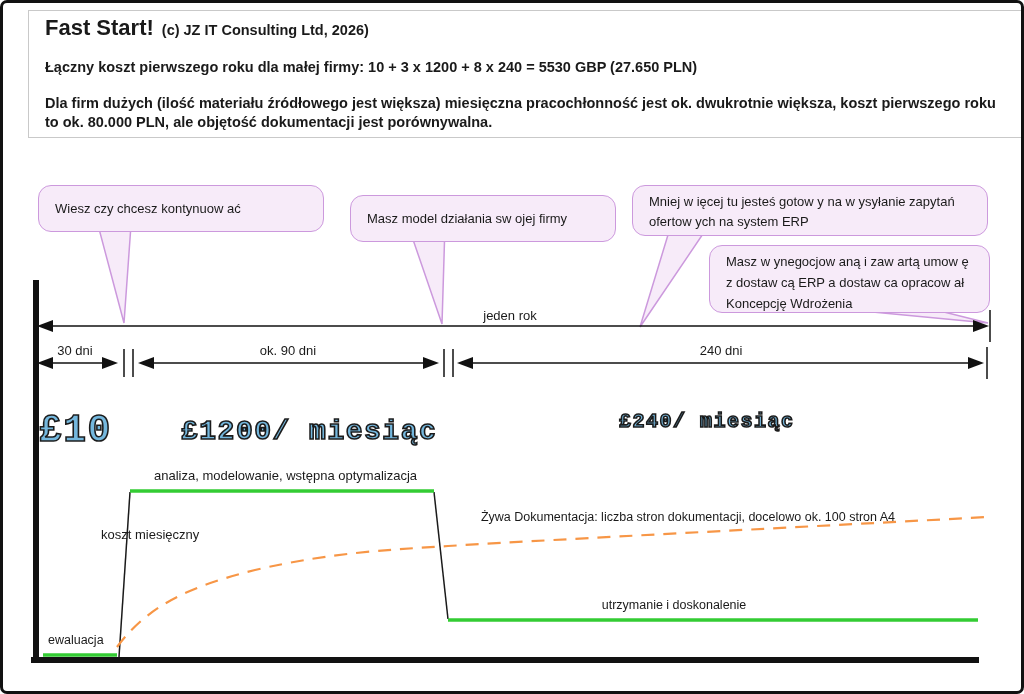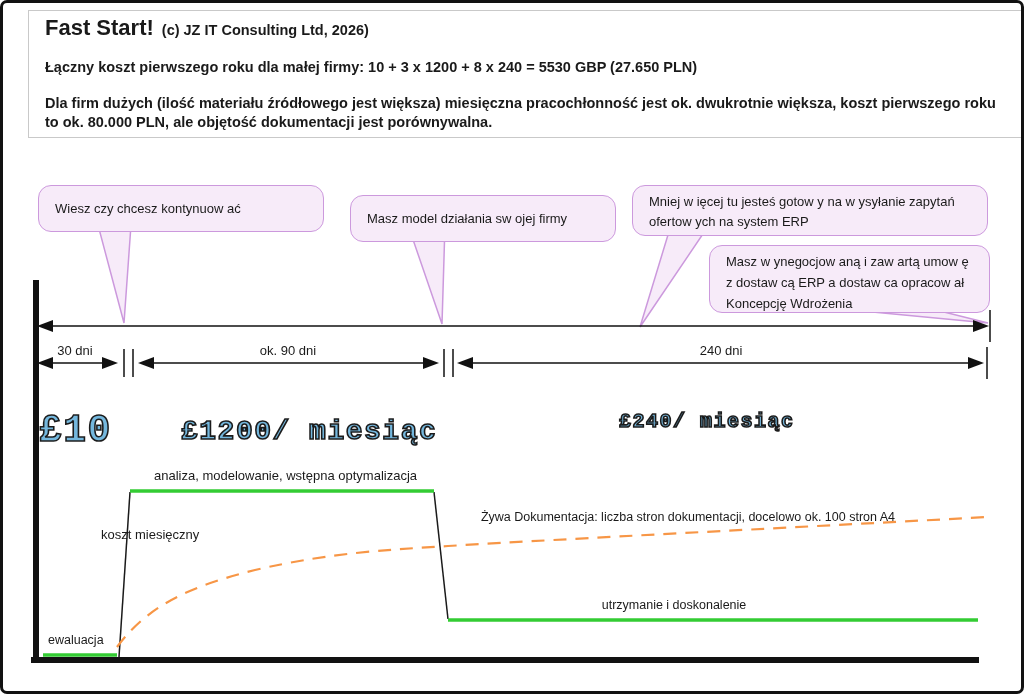--- a/index.html
+++ b/index.html
@@ -118,20 +118,21 @@
   <div class="abs bubble b2">
     <span>Masz model działania sw ojej firmy</span>
   </div>
   <div class="abs bubble b3">
     <span>Mniej w ięcej tu jesteś gotow y na w ysyłanie zapytań ofertow ych na system ERP</span>
   </div>
   <div class="abs bubble b4">
     <span>Masz w ynegocjow aną i zaw artą umow ę z dostaw cą ERP a dostaw ca opracow ał Koncepcję Wdrożenia</span>
   </div>
 
+  <div class="abs tl" style="left:407px;top:305px;width:200px;">jeden rok</div>
   <div class="abs tl" style="left:12px;top:340px;width:120px;">30 dni</div>
   <div class="abs tl" style="left:185px;top:340px;width:200px;">ok. 90 dni</div>
   <div class="abs tl" style="left:618px;top:340px;width:200px;">240 dni</div>
 
   <div class="abs price p1">£10</div>
   <div class="abs price p2">£1200/ miesiąc</div>
   <div class="abs price p3">£240/ miesiąc</div>
 
   <div class="abs cl cl-center" style="left:125px;top:465px;width:315px;white-space:nowrap;">analiza, modelowanie, wstępna optymalizacja</div>
   <div class="abs cl" style="left:98px;top:510px;margin-top:14px;">koszt miesięczny</div>

